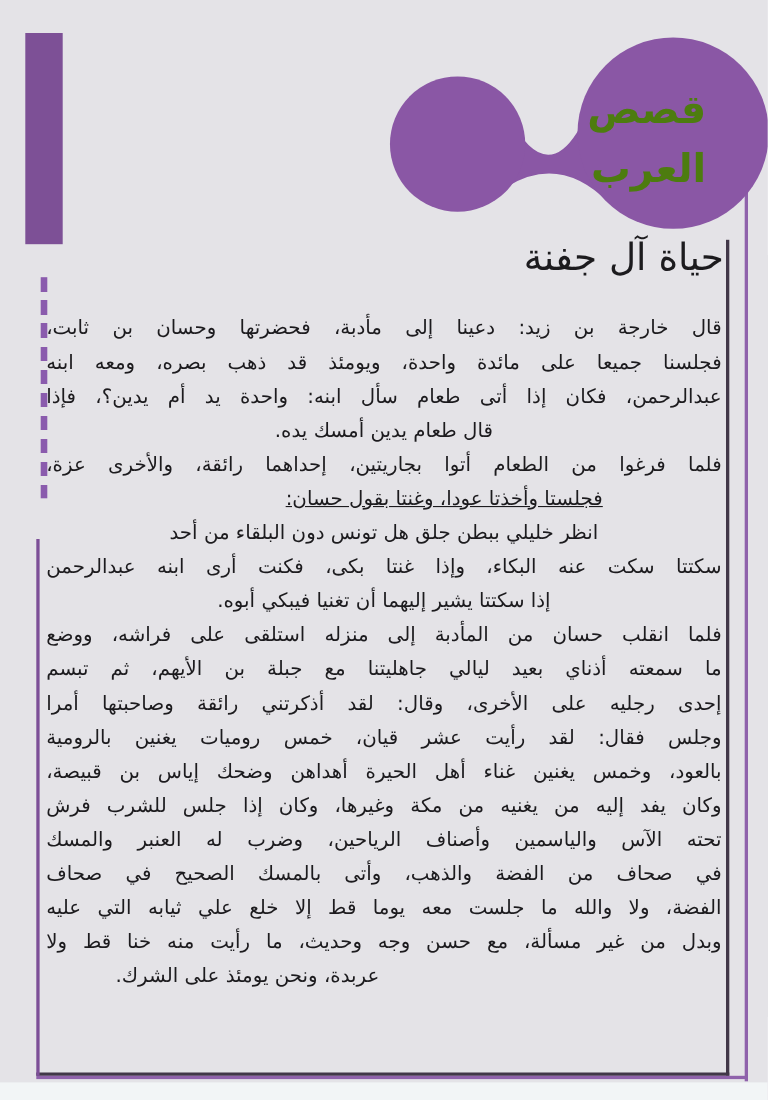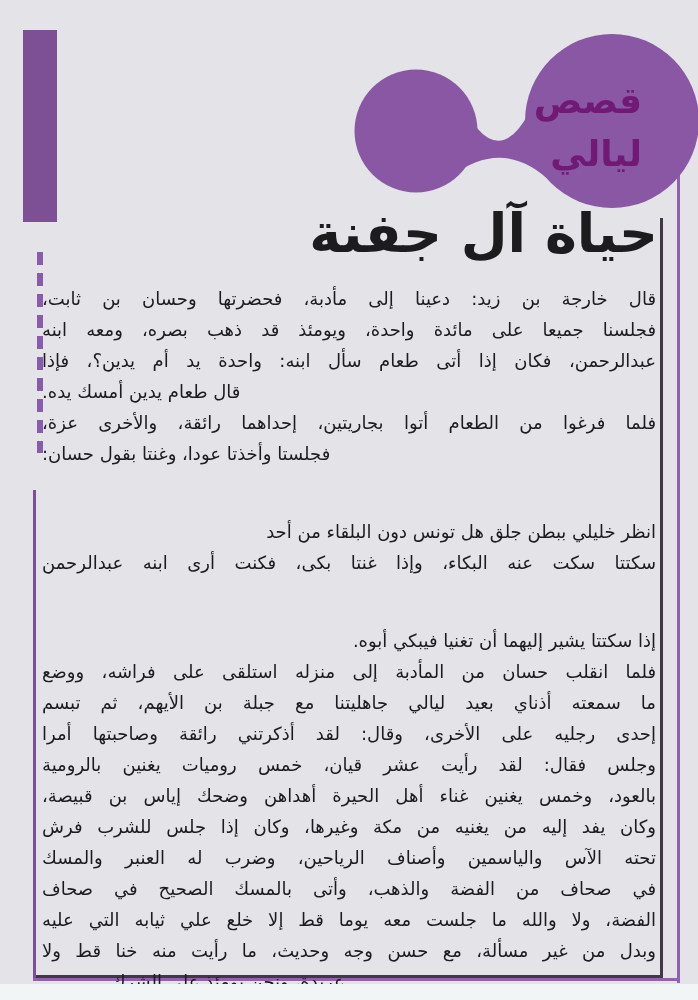--- a/index.html
+++ b/index.html
@@ -7,38 +7,38 @@
   #page{position:relative;width:698px;height:1000px;background:var(--bg,#e4e3e7);overflow:hidden;}
   .abs{position:absolute;}
 
   #footer-strip{left:0;top:984px;width:698px;height:16px;background:var(--strip,#f2f5f6);}
   #left-bar{left:23px;top:30px;width:34px;height:192px;background:var(--bar,#7d5096);}
   #dashed-line{left:37px;top:252px;width:6px;height:201px;
     background:repeating-linear-gradient(to bottom,var(--dash,#8a5bad) 0 13px,transparent 13px 21px);}
   #right-accent-line{left:677px;top:158px;width:3px;height:825px;background:var(--line,#8f62ab);}
 
   #badge-shape{left:330px;top:25px;width:368px;height:195px;}
-  #badge-text{right:56px;top:74px;text-align:right;direction:rtl;color:#701a75;
+  #badge-text{right:56px;top:74px;text-align:right;direction:rtl;color:#4d7c0f;
     font-weight:bold;font-size:36px;line-height:53px;letter-spacing:0;}
 
-  #article-title{right:40px;top:206px;direction:rtl;font-weight:bold;font-size:54px;
+  #article-title{right:40px;top:206px;direction:rtl;font-weight:normal;font-size:34px;
     line-height:56px;color:var(--text,#1c1b1e);}
 
   #border-right-dark{left:660px;top:218px;width:3px;height:760px;background:var(--borderdark,#413748);}
   #border-bottom-dark{left:33px;top:975px;width:630px;height:3px;background:var(--borderdark,#413748);}
   #border-bottom-purple{left:33px;top:978px;width:647px;height:3px;background:var(--line,#8f62ab);}
   #border-left-purple{left:33px;top:490px;width:3px;height:488px;background:var(--leftborder,#7c4f97);}
 
   #article-body{left:42px;top:283px;width:614px;}
   .line{height:31px;line-height:31px;font-size:18px;direction:rtl;overflow:hidden;
     color:var(--text,#1c1b1e);white-space:nowrap;}
   .line.j{white-space:normal;text-align:justify;text-align-last:justify;}
-  .line.endr{text-align:left;}
-  .line.indr{text-align:left;padding-right:108px;}
-  .line.endl{text-align:right;margin-top:47px;}
+  .line.endr{text-align:center;}
+  .line.indr{text-align:right;padding-right:108px;text-decoration:underline;}
+  .line.endl{text-align:center;}
   .line.indl{text-align:left;padding-left:63px;}
 </style>
 </head>
 <body>
 
 <div id="page">
 
   <div class="abs" id="right-accent-line"></div>
 
   <div class="abs" id="left-bar"></div>
@@ -46,21 +46,21 @@
   <div class="abs" id="dashed-line"></div>
 
   <svg class="abs" id="badge-shape" viewBox="330 25 368 195">
     <path d="M 455,90 Q 505,204 549,62 L 553,184 Q 505,136 452,176 Z" fill="#8a57a5"></path>
     <circle cx="416" cy="131" r="61.5" fill="#8a57a5"></circle>
     <circle cx="612" cy="121" r="87" fill="#8a57a5"></circle>
   </svg>
 
   <div class="abs" id="badge-text">
     <div>قصص</div>
-    <div>ليالي</div>
+    <div>العرب</div>
   </div>
 
   <div class="abs" id="article-title">حياة آل جفنة</div>
 
   <div class="abs" id="border-right-dark"></div>
   <div class="abs" id="border-bottom-dark"></div>
   <div class="abs" id="border-bottom-purple"></div>
   <div class="abs" id="border-left-purple"></div>
 
   <div class="abs" id="article-body">

